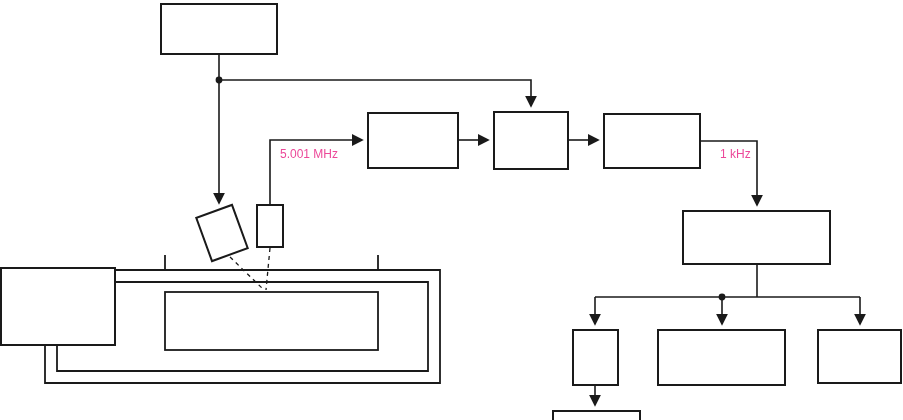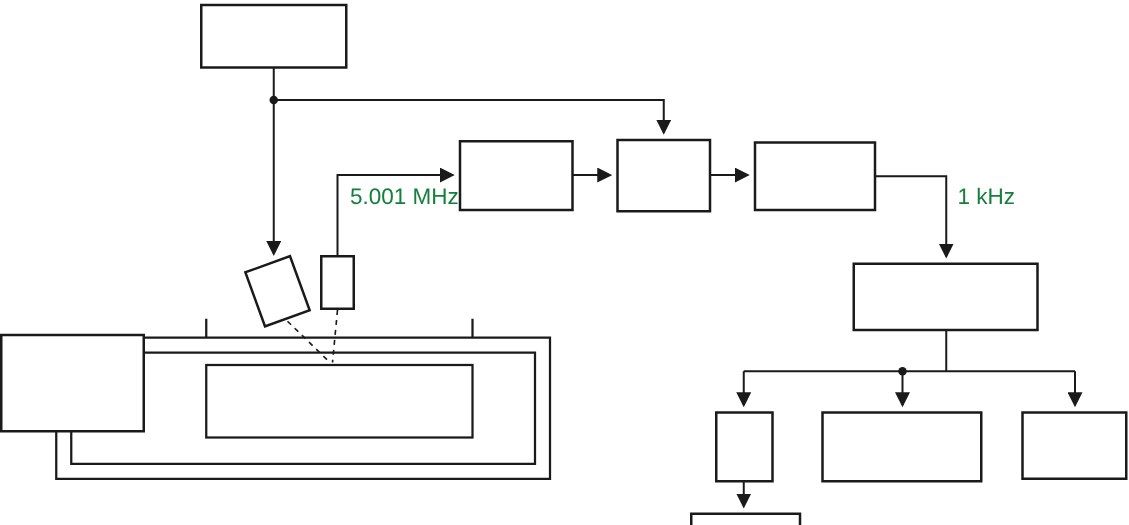--- a/index.html
+++ b/index.html
@@ -6,22 +6,22 @@
   #stage{
     position:relative;
     width:903px;height:420px;
     background:#fff;
     overflow:hidden;
     font-family:"Liberation Sans", sans-serif;
   }
   #diagram-svg{position:absolute;left:0;top:0;}
   .lbl{
     position:absolute;
-    font-size:18px;
-    color:#15803d;
+    font-size:12px;
+    color:#ec4899;
     white-space:nowrap;
     line-height:1;
   }
 </style>
 </head>
 <body>
 
 <div id="stage">
 
   <svg id="diagram-svg" width="903" height="420" viewBox="0 0 903 420">
@@ -83,15 +83,15 @@
       <rect x="818" y="330" width="83" height="53"></rect>
       <rect x="553" y="411" width="87" height="20"></rect>
       <rect x="1" y="268" width="114" height="77"></rect>
 
       <rect x="-19" y="-23" width="38" height="46" transform="translate(222,233) rotate(-20)"></rect>
       <rect x="257" y="205" width="26" height="42"></rect>
     </g>
   </svg>
 
   <div class="lbl" style="left:280px;top:148px">5.001 MHz</div>
-  <div class="lbl" style="left:766px;top:148px">1 kHz</div>
+  <div class="lbl" style="left:720px;top:148px">1 kHz</div>
 
 </div>
 
 </body></html>

